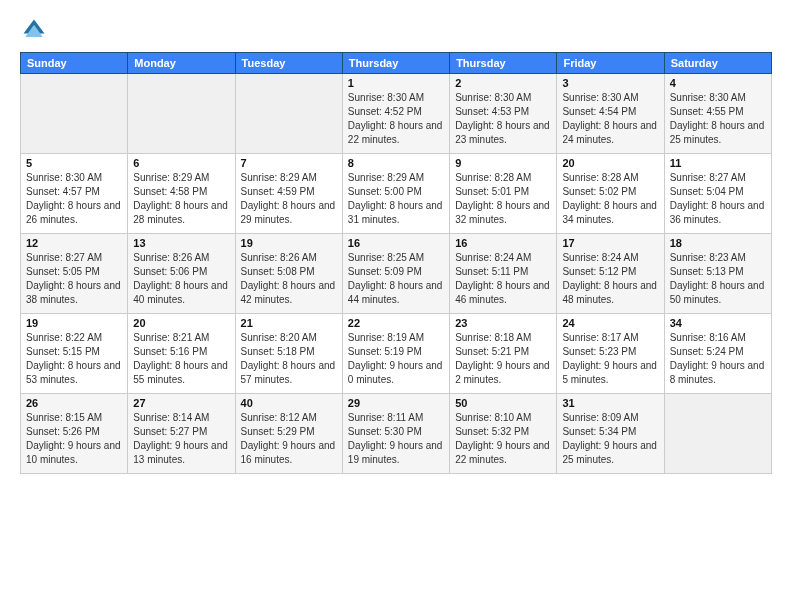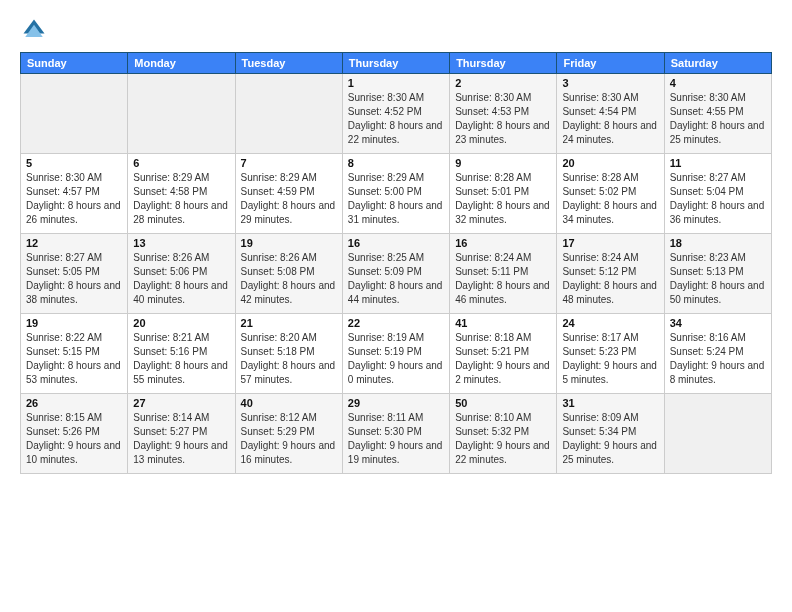--- a/index.html
+++ b/index.html
@@ -231,21 +231,21 @@
           </td>
           <td>
             <span class="day-num">21</span>
             <div class="day-info">Sunrise: 8:20 AM<br>Sunset: 5:18 PM<br>Daylight: 8 hours and 57 minutes.</div>
           </td>
           <td>
             <span class="day-num">22</span>
             <div class="day-info">Sunrise: 8:19 AM<br>Sunset: 5:19 PM<br>Daylight: 9 hours and 0 minutes.</div>
           </td>
           <td>
-            <span class="day-num">41</span>
+            <span class="day-num">23</span>
             <div class="day-info">Sunrise: 8:18 AM<br>Sunset: 5:21 PM<br>Daylight: 9 hours and 2 minutes.</div>
           </td>
           <td>
             <span class="day-num">24</span>
             <div class="day-info">Sunrise: 8:17 AM<br>Sunset: 5:23 PM<br>Daylight: 9 hours and 5 minutes.</div>
           </td>
           <td>
             <span class="day-num">34</span>
             <div class="day-info">Sunrise: 8:16 AM<br>Sunset: 5:24 PM<br>Daylight: 9 hours and 8 minutes.</div>
           </td>

